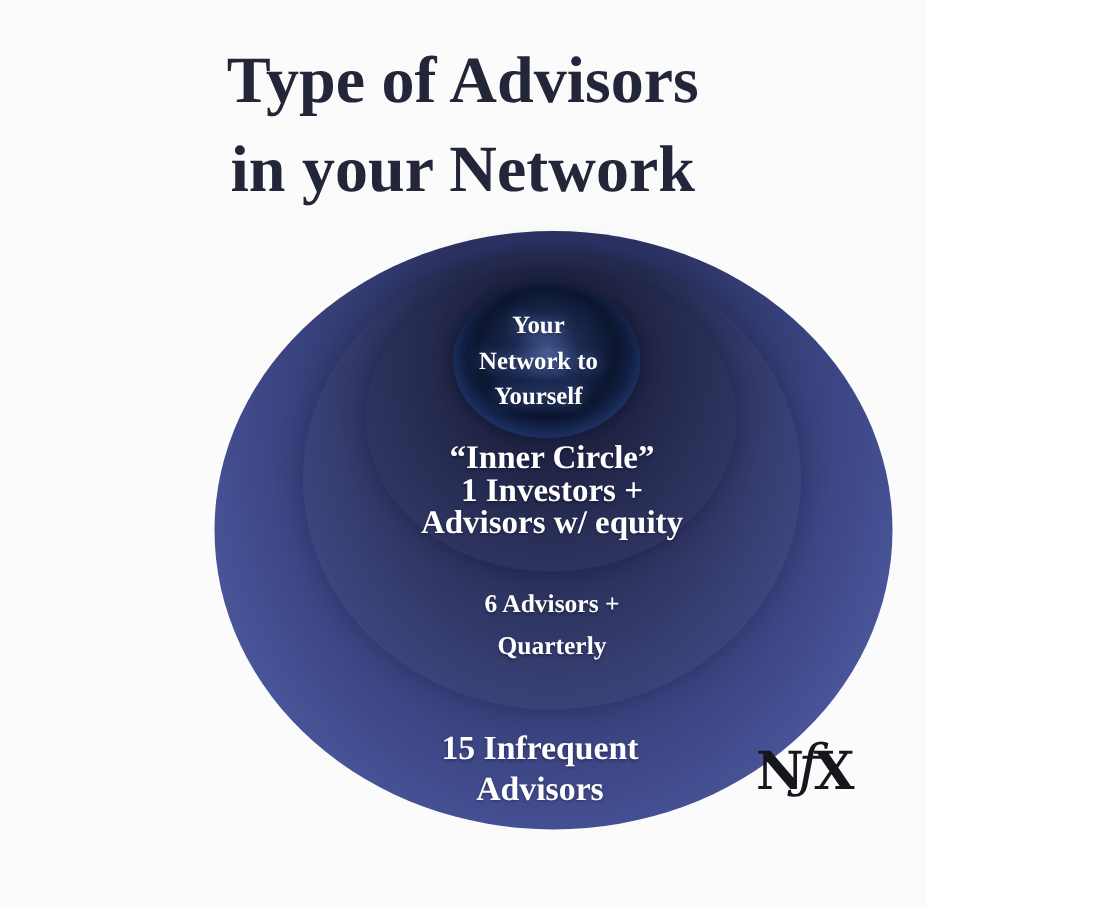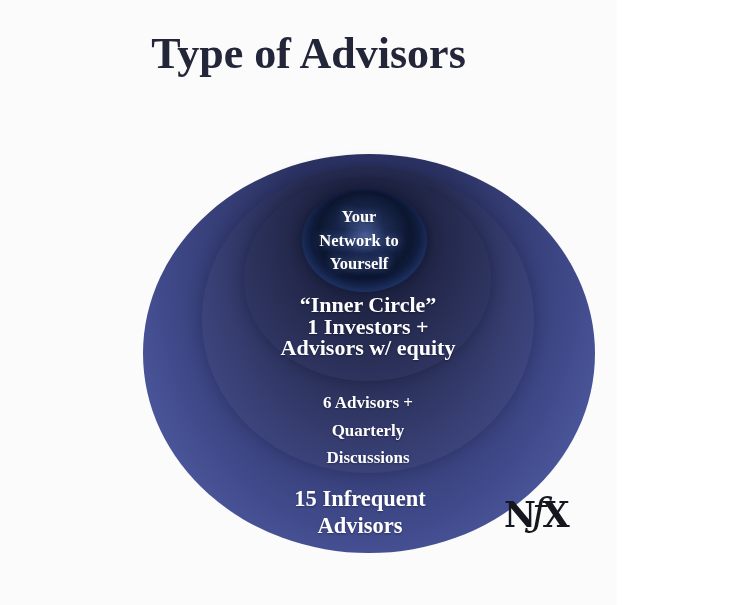--- a/index.html
+++ b/index.html
@@ -62,20 +62,21 @@
     position:relative; top:-2px; margin:0 -3px;
   }
 </style>
 </head>
 <body>
 
 <div class="stage">
 
   <div class="title">
     <span>Type of Advisors</span>
+    <span>in your Network</span>
   </div>
 
   <div class="ellipse e-outer"></div>
   <div class="ellipse e-quarterly"></div>
   <div class="ellipse e-innercircle"></div>
   <div class="ellipse e-self"></div>
 
   <div class="ring-label lbl-self">
     <span>Your</span>
     <span>Network to</span>
@@ -84,21 +85,20 @@
 
   <div class="ring-label lbl-innercircle">
     <span>“Inner Circle”</span>
     <span>1 Investors +</span>
     <span>Advisors w/ equity</span>
   </div>
 
   <div class="ring-label lbl-quarterly">
     <span>6 Advisors +</span>
     <span>Quarterly</span>
-    <span>Discussions</span>
   </div>
 
   <div class="ring-label lbl-outer">
     <span>15 Infrequent</span>
     <span>Advisors</span>
   </div>
 
   <div class="logo"><span>N</span><span class="logo-f">ƒ</span><span>X</span></div>
 
 </div>

